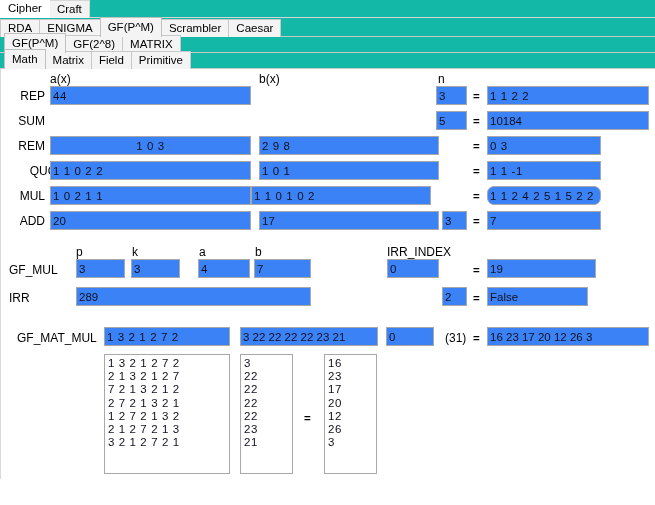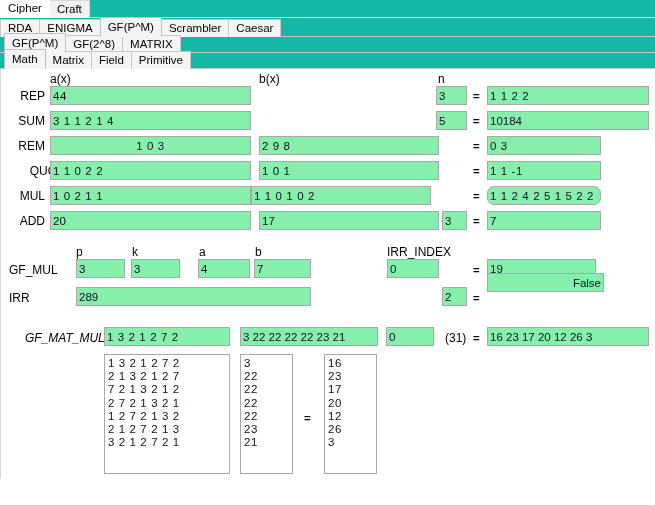--- a/index.html
+++ b/index.html
@@ -91,21 +91,21 @@
     font-size: 12px;
     line-height: 14px;
     color: #000;
     white-space: nowrap;
   }
   .lbl.right { text-align: right; }
 
   .fld {
     box-sizing: border-box;
     border: 1px solid #a8a8a8;
-    background: #86efac;
+    background: #3b82f6;
     font-family: "Liberation Sans", sans-serif;
     font-size: 11.5px;
     line-height: 15px;
     padding: 0 2px;
     color: #101020;
     height: 19px;
     outline: none;
     letter-spacing: 0.6px;
   }
   .fld.tight { letter-spacing: 0px; }
@@ -166,21 +166,20 @@
   <div class="abs lbl" style="left:258px; top:3px;">b(x)</div>
   <div class="abs lbl" style="left:437px; top:3px;">n</div>
 
   <div class="abs lbl right" style="left:8px; top:20px; width:36px;">REP</div>
   <input class="abs fld" style="left: 49px; top: 17px; width: 201px;" value="44">
   <input class="abs fld tight" style="left: 435px; top: 17px; width: 31px;" value="3">
   <div class="abs eq" style="left:472px; top:20px;">=</div>
   <input class="abs fld" style="left: 486px; top: 17px; width: 162px;" value="1 1 2 2">
 
   <div class="abs lbl right" style="left:8px; top:45px; width:36px;">SUM</div>
-  <input class="abs fld" style="left: 49px; top: 42px; width: 201px;" value="3 1 1 2 1 4">
   <input class="abs fld tight" style="left: 435px; top: 42px; width: 31px;" value="5">
   <div class="abs eq" style="left:472px; top:45px;">=</div>
   <input class="abs fld tight" style="left: 486px; top: 42px; width: 162px;" value="10184">
 
   <div class="abs lbl right" style="left:8px; top:70px; width:36px;">REM</div>
   <input class="abs fld" style="left: 49px; top: 67px; width: 201px; text-align: center;" value="1 0 3">
   <input class="abs fld" style="left: 258px; top: 67px; width: 180px;" value="2 9 8">
   <div class="abs eq" style="left:472px; top:70px;">=</div>
   <input class="abs fld" style="left: 486px; top: 67px; width: 114px;" value="0 3">
 
@@ -215,23 +214,23 @@
   <input class="abs fld tight" style="left: 197px; top: 190px; width: 52px;" value="4">
   <input class="abs fld tight" style="left: 253px; top: 190px; width: 57px;" value="7">
   <input class="abs fld tight" style="left: 386px; top: 190px; width: 52px;" value="0">
   <div class="abs eq" style="left:472px; top:194px;">=</div>
   <input class="abs fld tight" style="left: 486px; top: 190px; width: 109px;" value="19">
 
   <div class="abs lbl" style="left:8px; top:222px;">IRR</div>
   <input class="abs fld tight" style="left: 75px; top: 218px; width: 235px;" value="289">
   <input class="abs fld tight" style="left: 441px; top: 218px; width: 25px;" value="2">
   <div class="abs eq" style="left:472px; top:222px;">=</div>
-  <input class="abs fld tight" style="left: 486px; top: 204px; width: 117px; text-align: right;" value="False">
-
-  <div class="abs lbl" style="left:24px; top:262px;font-style:italic;">GF_MAT_MUL</div>
+  <input class="abs fld tight" style="left: 486px; top: 218px; width: 101px;" value="False">
+
+  <div class="abs lbl" style="left:16px; top:262px;">GF_MAT_MUL</div>
   <input class="abs fld" style="left: 103px; top: 258px; width: 126px;" value="1 3 2 1 2 7 2">
   <input class="abs fld tight" style="left: 239px; top: 258px; width: 138px;" value="3 22 22 22 22 23 21">
   <input class="abs fld tight" style="left: 385px; top: 258px; width: 48px;" value="0">
   <div class="abs lbl" style="left:444px; top:262px;">(31)</div>
   <div class="abs eq" style="left:472px; top:262px;">=</div>
   <input class="abs fld tight" style="left: 486px; top: 258px; width: 162px;" value="16 23 17 20 12 26 3">
 
   <div class="abs mat" style="left:103px; top:285px; width:126px; height:120px;">1 3 2 1 2 7 2
 2 1 3 2 1 2 7
 7 2 1 3 2 1 2

